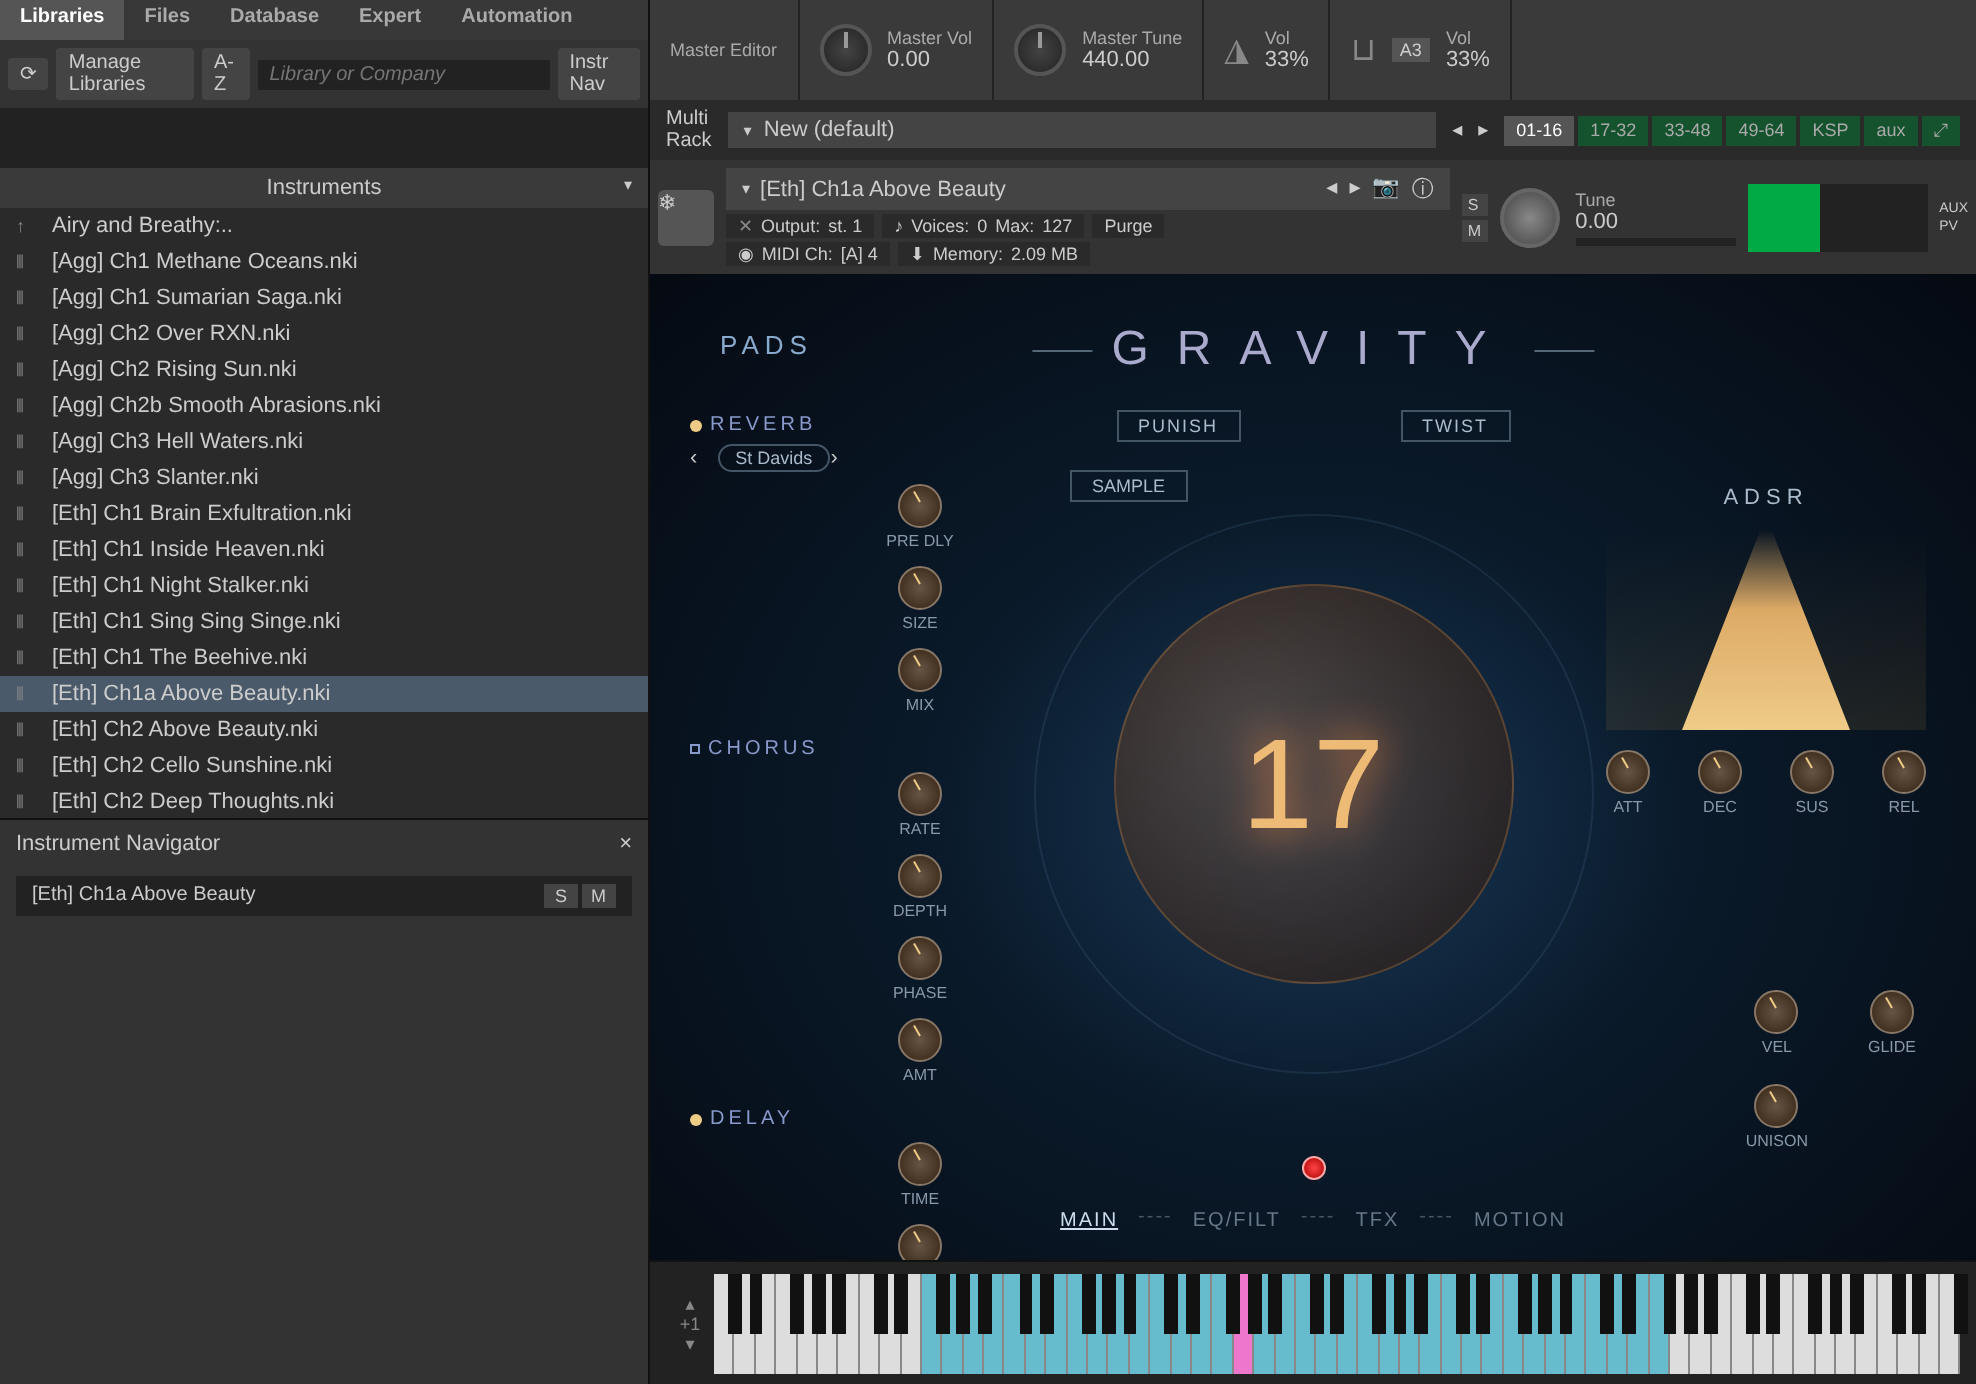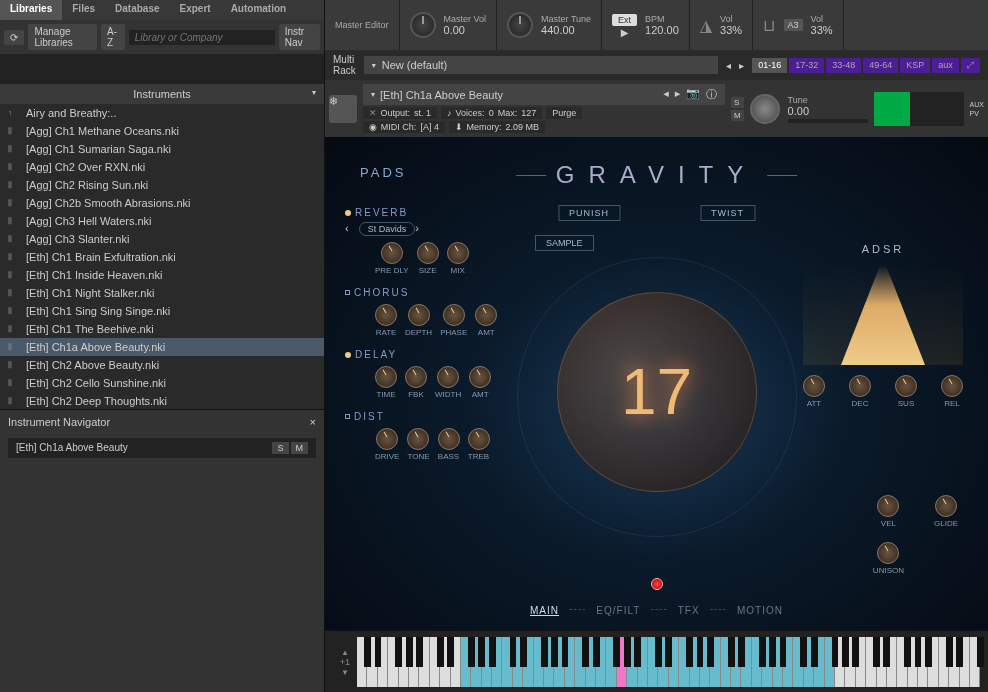--- a/index.html
+++ b/index.html
@@ -29,21 +29,21 @@
 .ctrl-label { font-size: 9px; color: #aaa; }
 .ctrl-val { font-size: 11px; color: #ccc; }
 .knob-small { width: 26px; height: 26px; border-radius: 50%; background: radial-gradient(circle, #444, #222); border: 2px solid #555; position: relative; }
 .knob-small::after { content: ''; position: absolute; top: 2px; left: 50%; width: 2px; height: 8px; background: #999; transform: translateX(-50%); }
 .ext-btn { background: #ddd; color: #333; padding: 1px 6px; font-size: 9px; border-radius: 2px; }
 .vol-icon { font-size: 16px; color: #888; }
 .rack-header { display: flex; background: #2a2a2a; padding: 4px 8px; align-items: center; gap: 8px; font-size: 10px; }
 .rack-dd { background: #444; padding: 3px 12px 3px 8px; flex: 1; font-size: 11px; position: relative; display: flex; align-items: center; }
 .rack-dd::before { content: '▾'; margin-right: 6px; font-size: 8px; }
 .page-btns { display: flex; gap: 2px; }
-.page-btn { background: #4c1d95; padding: 2px 6px; font-size: 9px; color: #aaa; }
+.page-btn { background: #14532d; padding: 2px 6px; font-size: 9px; color: #aaa; }
 .page-btn.active { background: #555; color: #fff; }
 .inst-header-bar { display: flex; background: #333; padding: 4px; align-items: center; gap: 6px; }
 .inst-thumb { width: 28px; height: 28px; background: #555; border-radius: 3px; }
 .inst-title-block { flex: 1; }
 .inst-title-row { background: #444; padding: 3px 8px; font-size: 11px; display: flex; align-items: center; }
 .inst-title-row::before { content: '▾'; margin-right: 5px; font-size: 8px; }
 .inst-params { display: flex; gap: 4px; font-size: 9px; margin-top: 2px; }
 .param-row { background: #2a2a2a; padding: 1px 6px; display: flex; gap: 4px; }
 .tune-block { display: flex; align-items: center; gap: 8px; }
 .big-knob { width: 30px; height: 30px; border-radius: 50%; background: radial-gradient(circle, #888, #444); border: 2px solid #666; }
@@ -53,21 +53,21 @@
 .gravity-title::before, .gravity-title::after { content: ''; position: absolute; top: 50%; width: 30px; height: 1px; background: #567; }
 .gravity-title::before { left: -40px; }
 .gravity-title::after { right: -40px; }
 .pads-label { position: absolute; top: 28px; left: 35px; font-size: 13px; letter-spacing: 3px; color: #8ac; }
 .fx-section { position: absolute; left: 20px; top: 70px; width: 200px; }
 .fx-group { margin-bottom: 12px; }
 .fx-title { font-size: 10px; color: #89c; letter-spacing: 2px; margin-bottom: 4px; display: flex; align-items: center; gap: 4px; }
 .fx-dot { width: 6px; height: 6px; border-radius: 50%; background: #ec8; }
 .fx-box { width: 5px; height: 5px; border: 1px solid #89c; }
 .fx-preset { font-size: 9px; color: #abc; border: 1px solid #456; border-radius: 8px; padding: 1px 8px; display: inline-block; margin-left: 10px; }
-.fx-knobs { display: flex; flex-wrap: wrap; gap: 8px; margin-top: 6px; padding-left: 30px; }
+.fx-knobs { display: flex; flex-wrap: wrap; gap: 8px; margin-top: 6px; padding-left: 30px; flex-direction: column; }
 .fx-knob { text-align: center; }
 .fx-knob-dial { width: 22px; height: 22px; border-radius: 50%; background: radial-gradient(circle, #654, #321); border: 1px solid #876; margin: 0 auto; position: relative; }
 .fx-knob-dial::after { content:''; position:absolute; top:2px; left:50%; width:1px; height:6px; background:#ec8; transform:translateX(-50%) rotate(-30deg); transform-origin: bottom; }
 .fx-knob-label { font-size: 8px; color: #89a; margin-top: 2px; }
 .center-sphere { position: absolute; top: 155px; left: 50%; transform: translateX(-50%); width: 200px; height: 200px; border-radius: 50%; background: radial-gradient(circle at 35% 35%, rgba(200,120,60,0.3), rgba(40,20,10,0.6)); border: 1px solid rgba(200,140,80,0.3); display: flex; align-items: center; justify-content: center; }
 .sphere-num { font-size: 64px; color: #eb7; font-weight: 200; text-shadow: 0 0 20px #e84; }
 .sphere-ring { position: absolute; border: 1px solid rgba(100,140,180,0.15); border-radius: 50%; }
 .top-btns { position: absolute; top: 68px; left: 50%; transform: translateX(-50%); display: flex; gap: 80px; }
 .top-btn { font-size: 9px; color: #abc; border: 1px solid #456; padding: 2px 10px; letter-spacing: 1px; }
 .sample-btn { position: absolute; top: 98px; left: 210px; font-size: 9px; color: #abc; border: 1px solid #456; padding: 2px 10px; }
@@ -213,27 +213,20 @@
         <div>
             <div class="ctrl-label">Master Vol</div>
             <div class="ctrl-val">0.00</div>
           </div>
       </div>
       <div class="ctrl-block">
         <div class="knob-small"></div>
         <div>
             <div class="ctrl-label">Master Tune</div>
             <div class="ctrl-val">440.00</div>
-          </div>
-      </div>
-      <div class="ctrl-block">
-        <div style="text-align:center"><span class="ext-btn">Ext</span><div style="font-size:10px;margin-top:2px">▶</div></div>
-        <div>
-            <div class="ctrl-label">BPM</div>
-            <div class="ctrl-val">120.00</div>
           </div>
       </div>
       <div class="ctrl-block">
         <span class="vol-icon">◮</span>
         <div>
             <div class="ctrl-label">Vol</div>
             <div class="ctrl-val">33%</div>
           </div>
       </div>
       <div class="ctrl-block">

